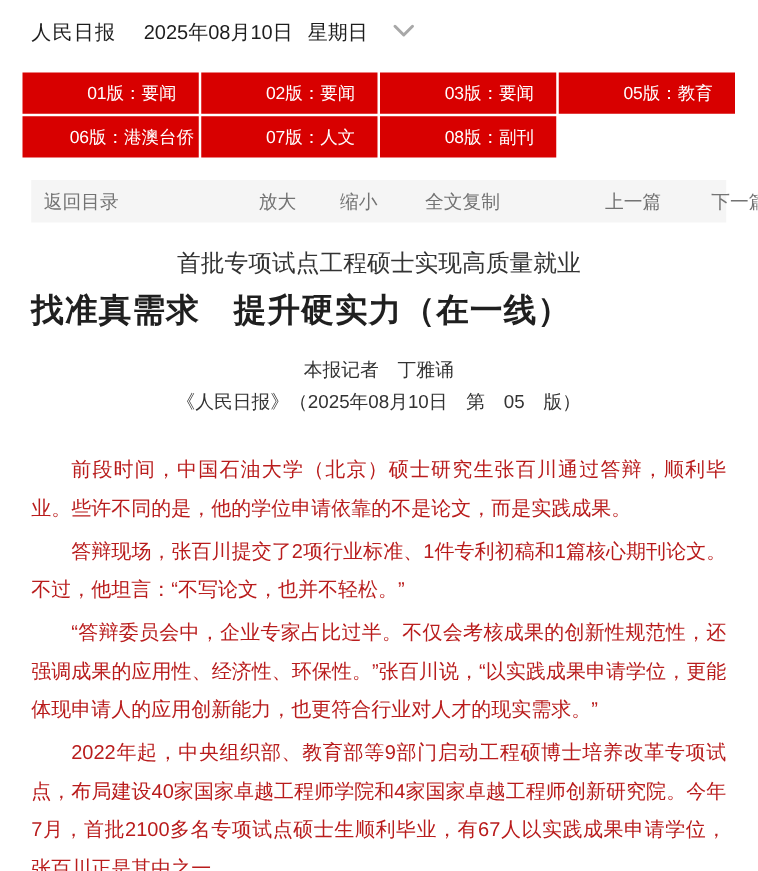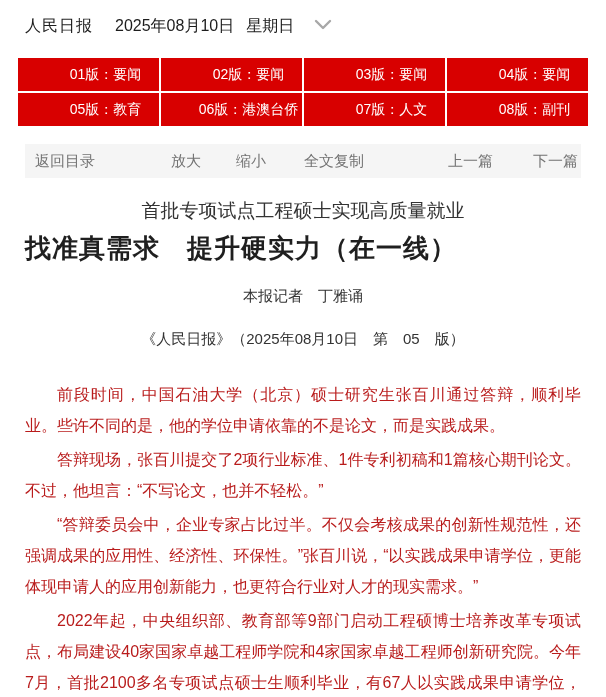--- a/index.html
+++ b/index.html
@@ -62,21 +62,21 @@
     font-size: 15px;
     color: #333333;
   }
   .toolbar a {
     color: #737373;
     text-decoration: none;
     cursor: pointer;
     white-space: nowrap;
   }
   .tb-back   { margin-left: 10px; }
-  .tb-zoomin { margin-left: 76px; }
+  .tb-zoomin { margin-left: 112px; }
   .tb-zoomout{ margin-left: 35px; }
   .tb-copy   { margin-left: 38px; }
   .tb-prev   { margin-left: 84px; }
   .tb-next   { margin-left: 40px; }
 
   
   .kicker {
     margin-top: 20px;
     text-align: center;
     font-size: 19px;
@@ -91,21 +91,21 @@
     color: #1f1f1f;
     letter-spacing: 1px;
   }
   .byline {
     margin-top: 21px;
     text-align: center;
     font-size: 15px;
     color: #333333;
   }
   .source {
-    margin-top: 24px;
+    margin-top: 6px;
     text-align: center;
     font-size: 15px;
     color: #333333;
   }
   .body-text { margin-top: 30px; }
   .body-text p {
     font-size: 16px;
     line-height: 31px;
     color: #b91c1c;
     text-indent: 2em;
@@ -128,21 +128,20 @@
           <polyline points="2,2 9,9 16,2" fill="none" stroke="#a8a8a8" stroke-width="2.4" stroke-linecap="round" stroke-linejoin="round"></polyline>
         </svg>
       </span>
     </button>
   </div>
 
   <div class="edition-grid">
     <button class="edition-btn">01版：要闻</button>
     <button class="edition-btn">02版：要闻</button>
     <button class="edition-btn">03版：要闻</button>
-    <button class="edition-btn">04版：要闻</button>
     <button class="edition-btn">05版：教育</button>
     <button class="edition-btn">06版：港澳台侨</button>
     <button class="edition-btn">07版：人文</button>
     <button class="edition-btn">08版：副刊</button>
   </div>
 
   <div class="toolbar">
     <a class="tb-back">返回目录</a>
     <a class="tb-zoomin">放大</a>
     <a class="tb-zoomout">缩小</a>

